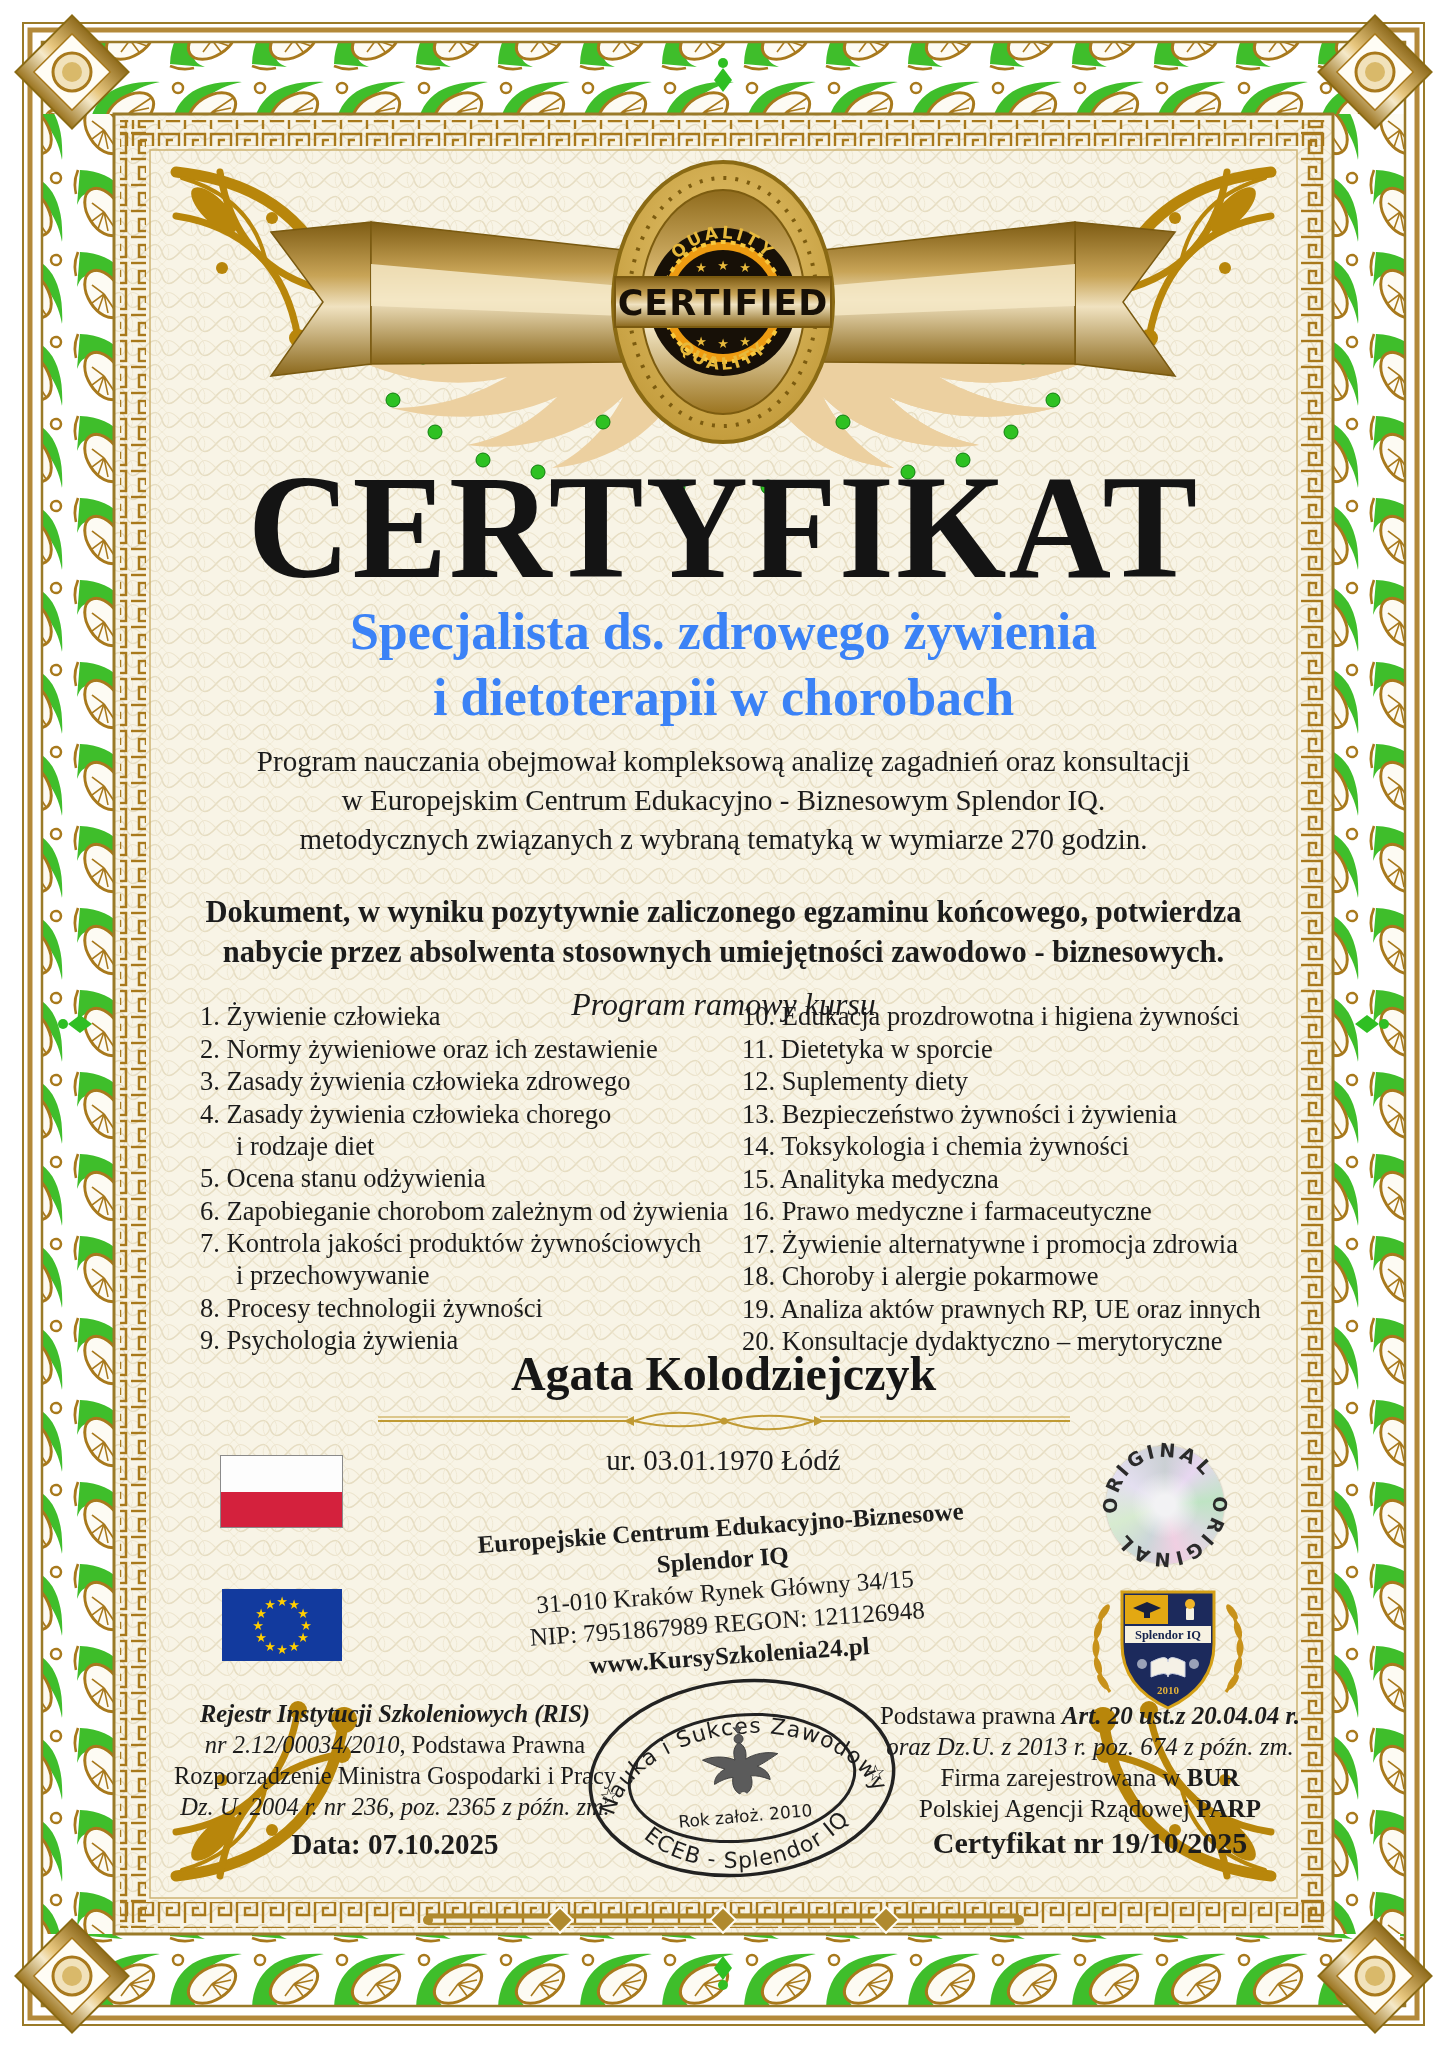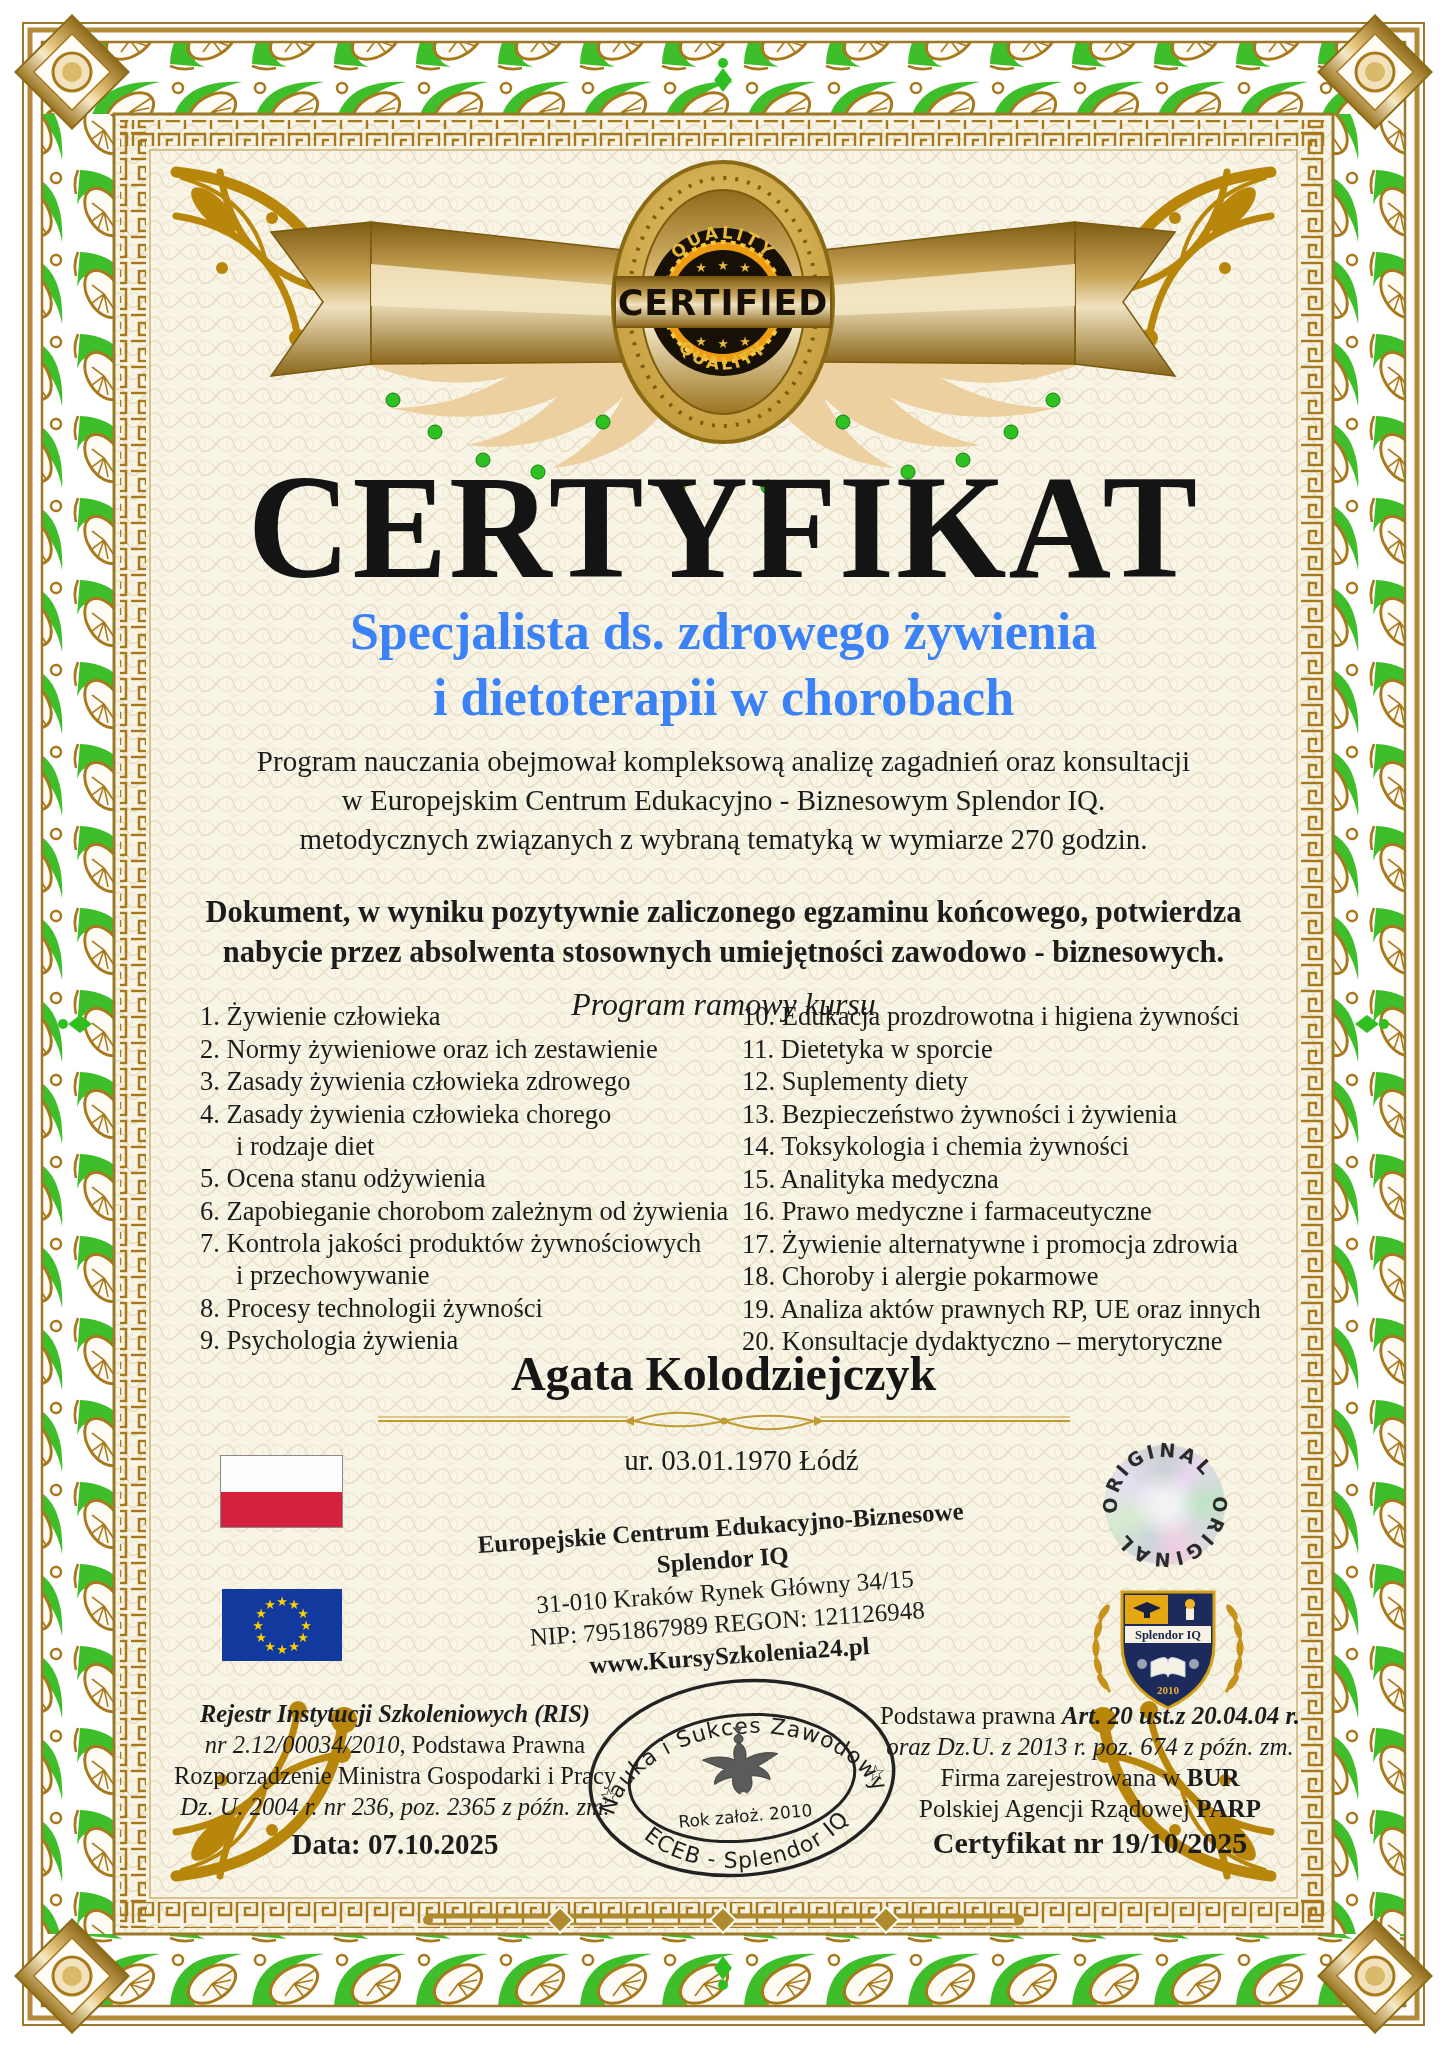--- a/index.html
+++ b/index.html
@@ -13,21 +13,21 @@
   #subtitle1{top:600px;} #subtitle2{top:666px;}
   .intro-line{font-size:29px;line-height:39px;}
   #intro{top:742px;}
   #statement{top:892px;font-weight:bold;font-size:30.5px;line-height:40px;}
   #prog-head{top:986px;font-style:italic;font-size:32px;}
   .prog-col{top:1000px;font-size:26.5px;line-height:32px;}
   .prog-item{white-space:pre-line;padding-left:36px;text-indent:-36px;margin:0 0 0.5px 0;}
   #prog-left{left:200px;width:560px;}
   #prog-right{left:742px;width:560px;}
   #name{top:1346px;font-size:48px;font-weight:bold;color:#161616;}
-  #birth{top:1444px;font-size:29px;padding-left:18px;}
+  #birth{top:1444px;font-size:29px;}
   #org{left:470px;top:1512px;width:510px;text-align:center;font-size:25px;line-height:32px;
        transform:rotate(-4deg);}
   .b{font-weight:bold;} .i{font-style:italic;} .bi{font-weight:bold;font-style:italic;}
   #ris{left:165px;top:1698px;width:460px;text-align:center;font-size:24.5px;line-height:31px;}
   #legal{left:865px;top:1700px;width:450px;text-align:center;font-size:25px;line-height:31px;}
   #date-line{left:165px;top:1828px;width:460px;text-align:center;font-size:29px;font-weight:bold;}
   #cert-no{left:865px;top:1826px;width:450px;text-align:center;font-size:30px;font-weight:bold;}
   
   .flag{position:absolute;border:1px solid #8a8a8a;box-sizing:border-box;}
   #flag-pl{left:220px;top:1455px;width:123px;height:73px;background:linear-gradient(#fdfdfd 0 50%,#d4213d 50% 100%);}

